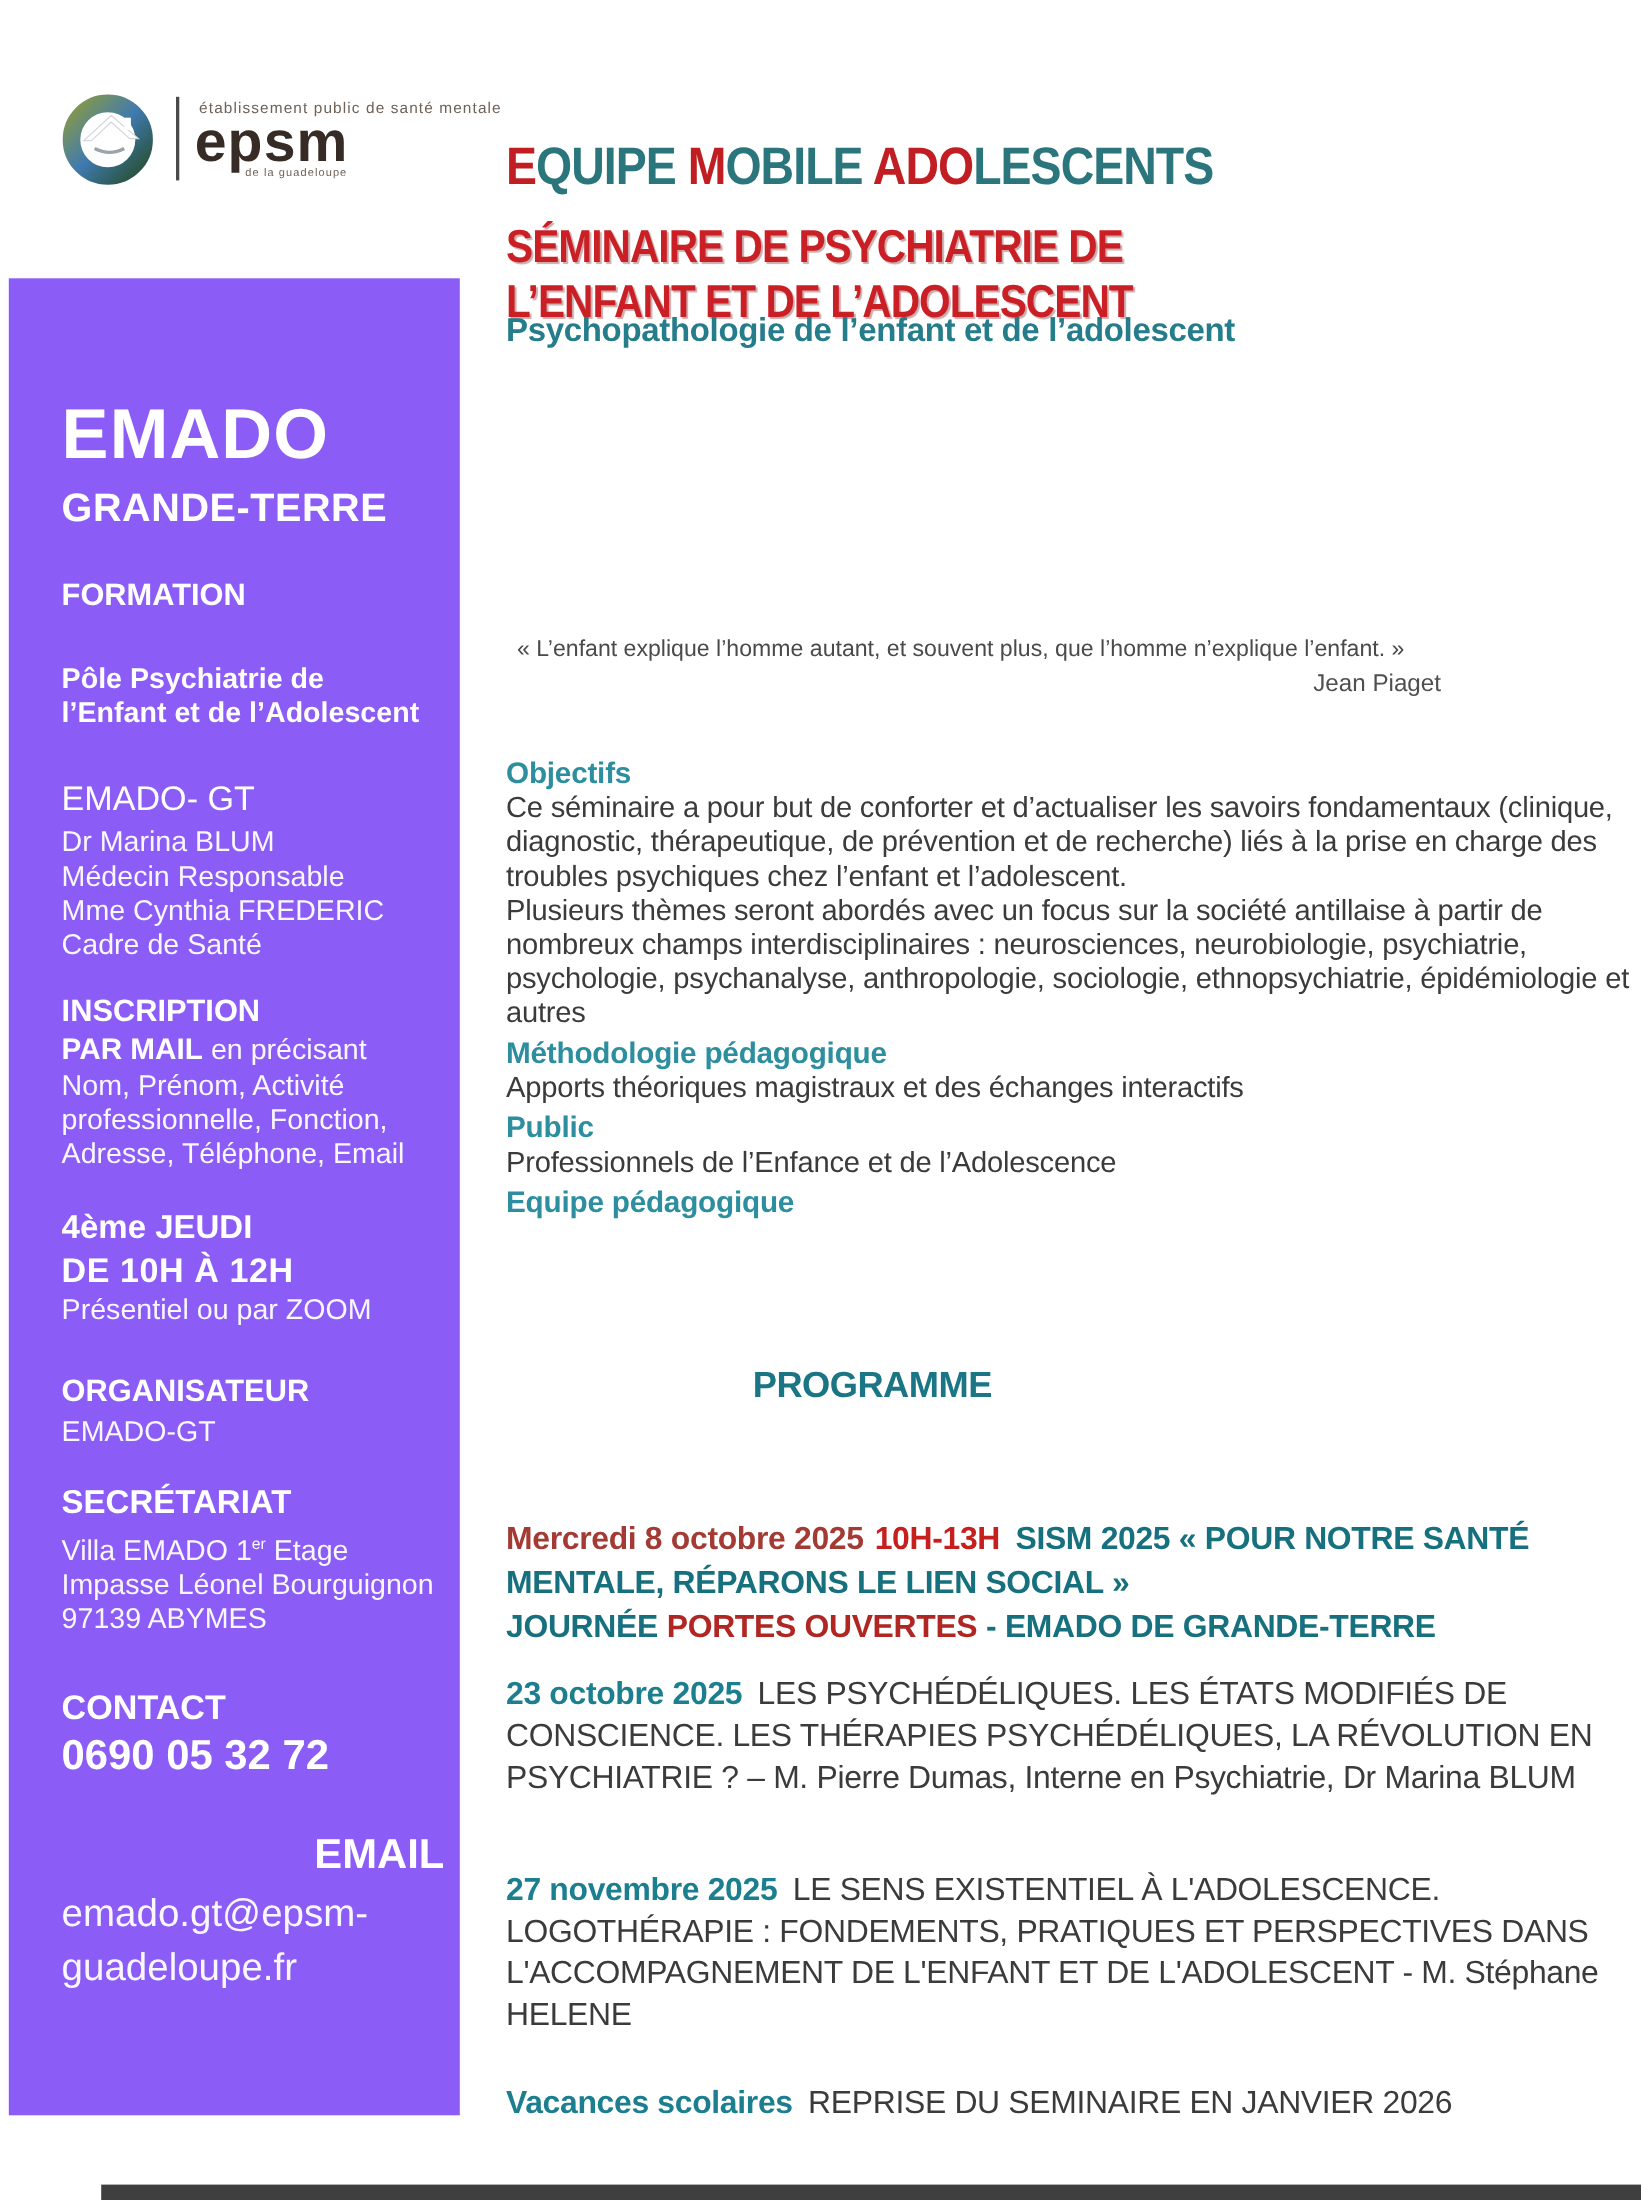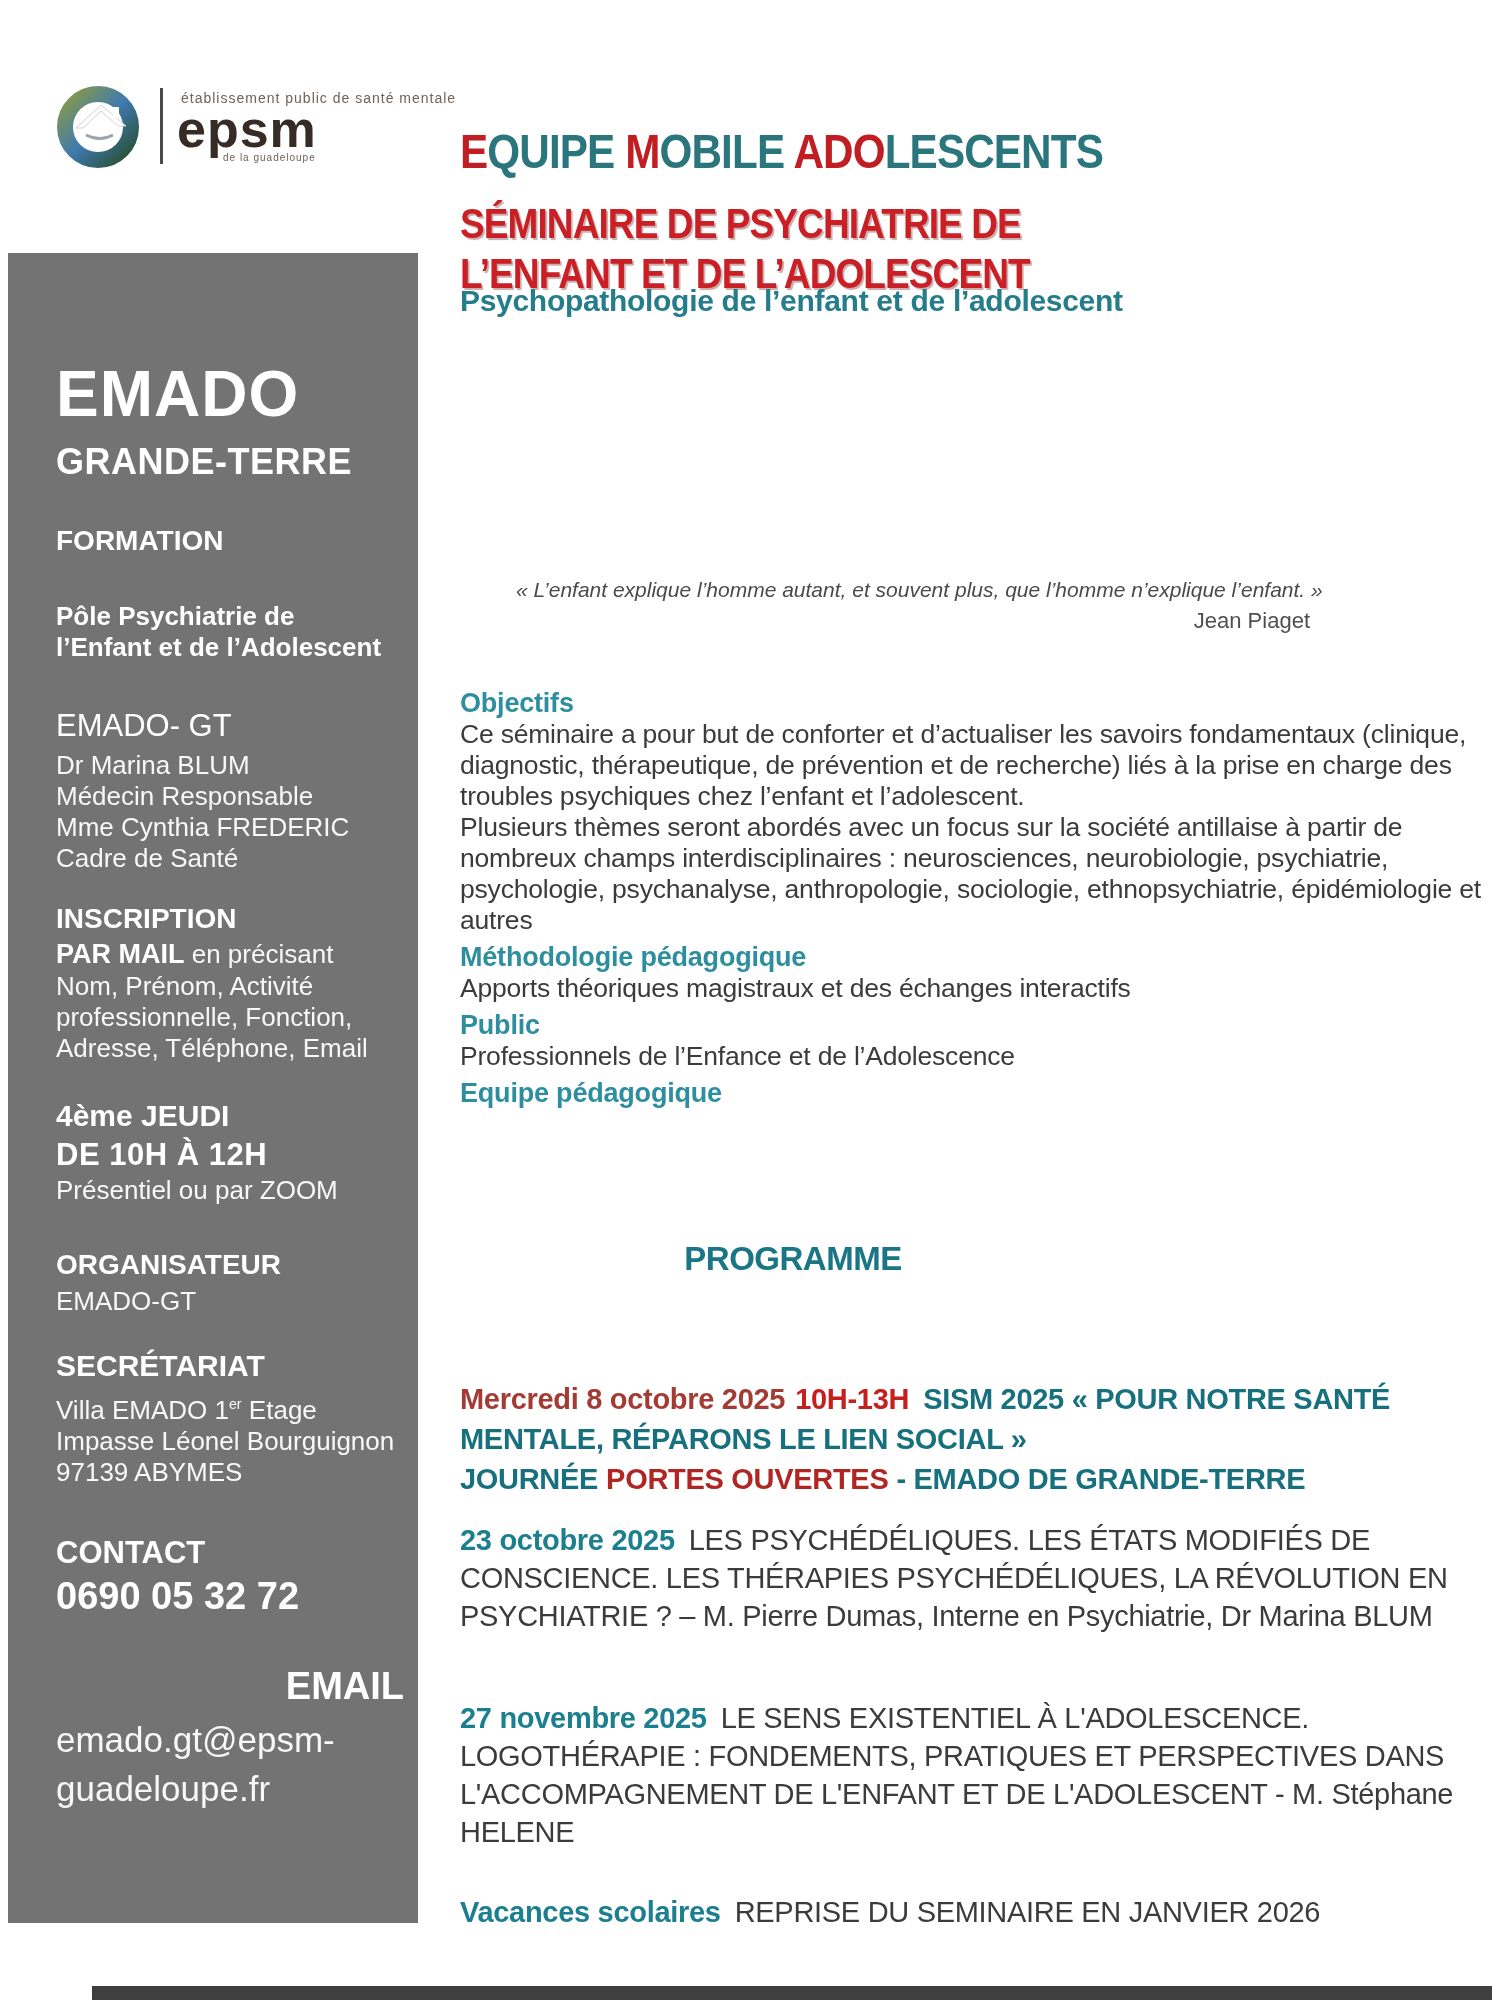--- a/index.html
+++ b/index.html
@@ -8,21 +8,21 @@
 
   
   .logo{position:absolute;left:56px;top:80px;display:flex;align-items:center;}
   .logo-divider{width:3px;height:76px;background:#4a4a4a;margin:0 14px 0 16px;}
   .logo-text{display:flex;flex-direction:column;}
   .logo-tagline-top{font-size:14px;color:#6f6257;letter-spacing:1px;margin-left:4px;}
   .logo-brand{font-size:52px;line-height:46px;font-weight:bold;color:#362c25;letter-spacing:1px;}
   .logo-tagline-bottom{font-size:10px;color:#6f6257;letter-spacing:1px;margin-left:46px;}
 
   
-  .sidebar{position:absolute;left:8px;top:253px;width:410px;height:1670px;background:#737373;color:#fff;}
+  .sidebar{position:absolute;left:8px;top:253px;width:410px;height:1670px;background:#8b5cf6;color:#fff;}
   .sb{position:absolute;left:48px;right:14px;}
   .sb-title{top:104px;font-size:64px;font-weight:bold;letter-spacing:1px;}
   .sb-sub{top:188px;font-size:36px;font-weight:bold;letter-spacing:.5px;}
   .sb-formation{top:272px;font-size:28px;font-weight:bold;}
   .sb-pole{top:348px;font-size:26px;font-weight:bold;line-height:31px;}
   .sb-team-h{top:455px;font-size:31px;font-weight:normal;}
   .sb-team{top:497px;font-size:26px;line-height:31px;color:rgba(255,255,255,.95);}
   .sb-insc-h{top:650px;font-size:28px;font-weight:bold;}
   .sb-insc-intro{top:686px;font-size:26px;color:rgba(255,255,255,.95);}
   .sb-insc-intro b{font-size:27px;color:#fff;}
@@ -43,21 +43,21 @@
   
   .title1{position:absolute;left:460px;top:92px;font-size:48px;font-weight:bold;letter-spacing:-1px;
           white-space:nowrap;transform:scaleX(.88);transform-origin:left top;}
   .t-red{color:#c01e23;} .t-teal{color:#2a767c;}
   .title2{position:absolute;left:460px;top:164px;font-size:42px;font-weight:bold;line-height:50px;
           color:#cb1f26;letter-spacing:-1px;white-space:nowrap;transform:scaleX(.88);transform-origin:left top;
           text-shadow:2px 2px 1px rgba(100,20,20,.35);}
   .subtitle{position:absolute;left:460px;top:284px;font-size:30px;font-weight:bold;color:#257c8a;letter-spacing:-.3px;}
 
   
-  .quote{position:absolute;left:470px;top:578px;font-style:italic;font-size:21px;color:#4a4a4a;white-space:nowrap;margin-left:46px;}
+  .quote{position:absolute;left:470px;top:578px;font-size:21px;color:#4a4a4a;white-space:nowrap;}
   .quote-author{position:absolute;left:470px;top:608px;width:840px;text-align:right;font-size:22px;color:#4f4f4f;}
 
   
   .sections{position:absolute;left:460px;top:672px;width:1032px;font-size:26.5px;line-height:31px;
             color:#3b3b3b;letter-spacing:-.2px;}
   .sections h2{font-size:27px;line-height:31px;color:#2c8e9e;font-weight:bold;margin:6px 0 0 0;}
   .sections h2.first{margin-top:16px;}
   .sections p{margin:0;}
 
   

